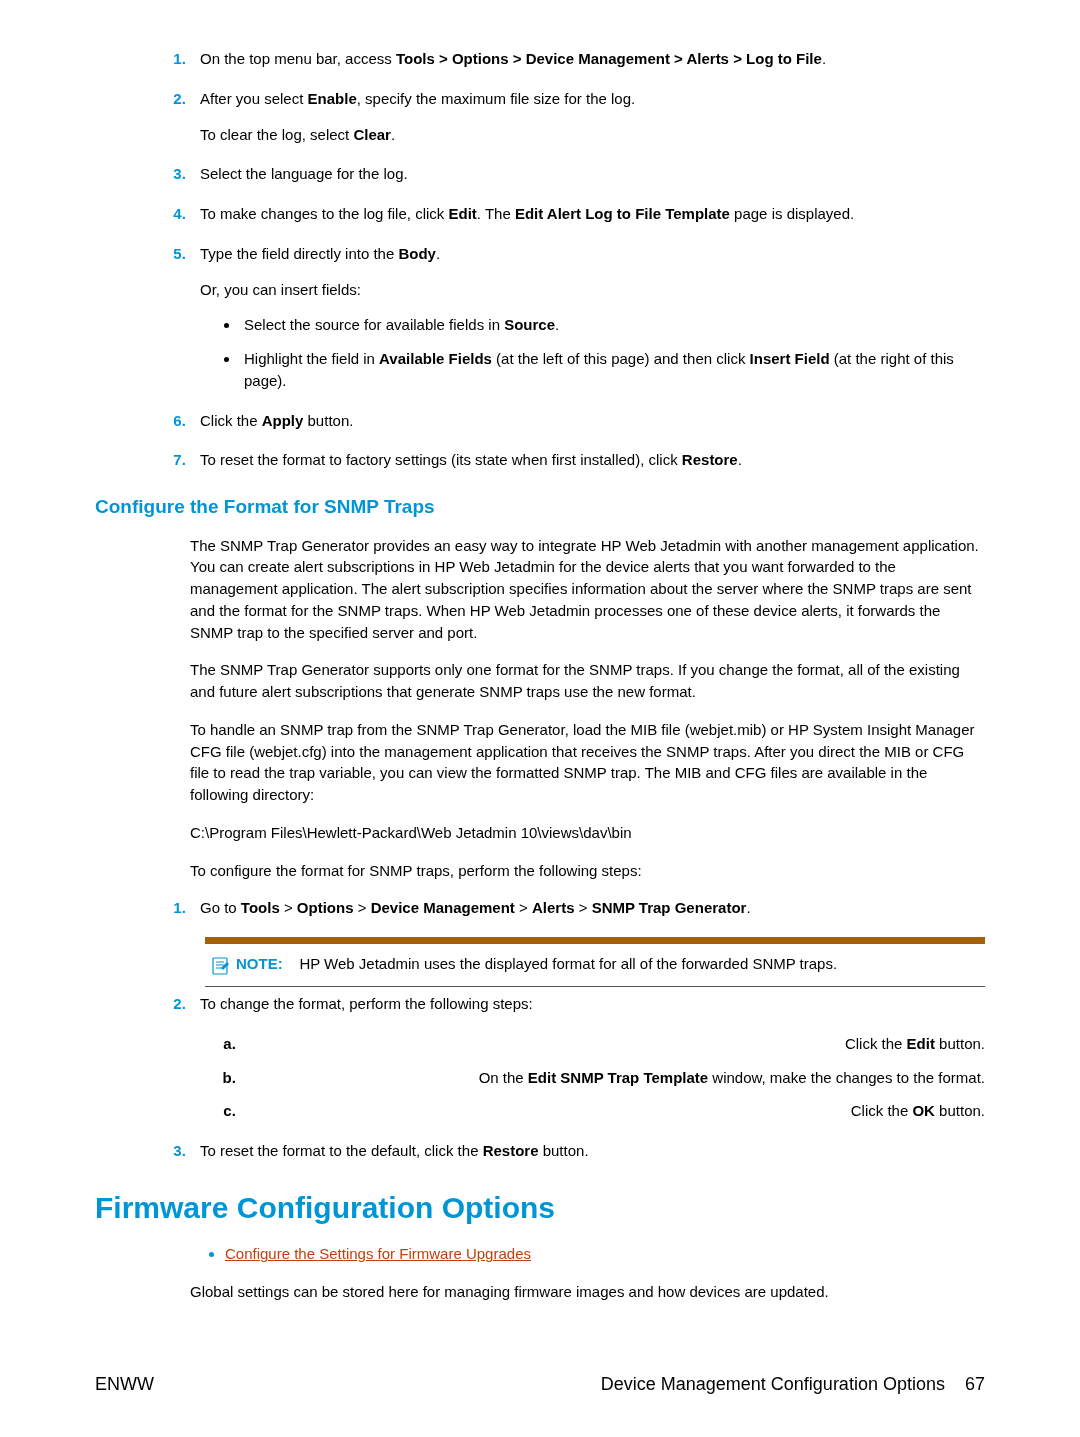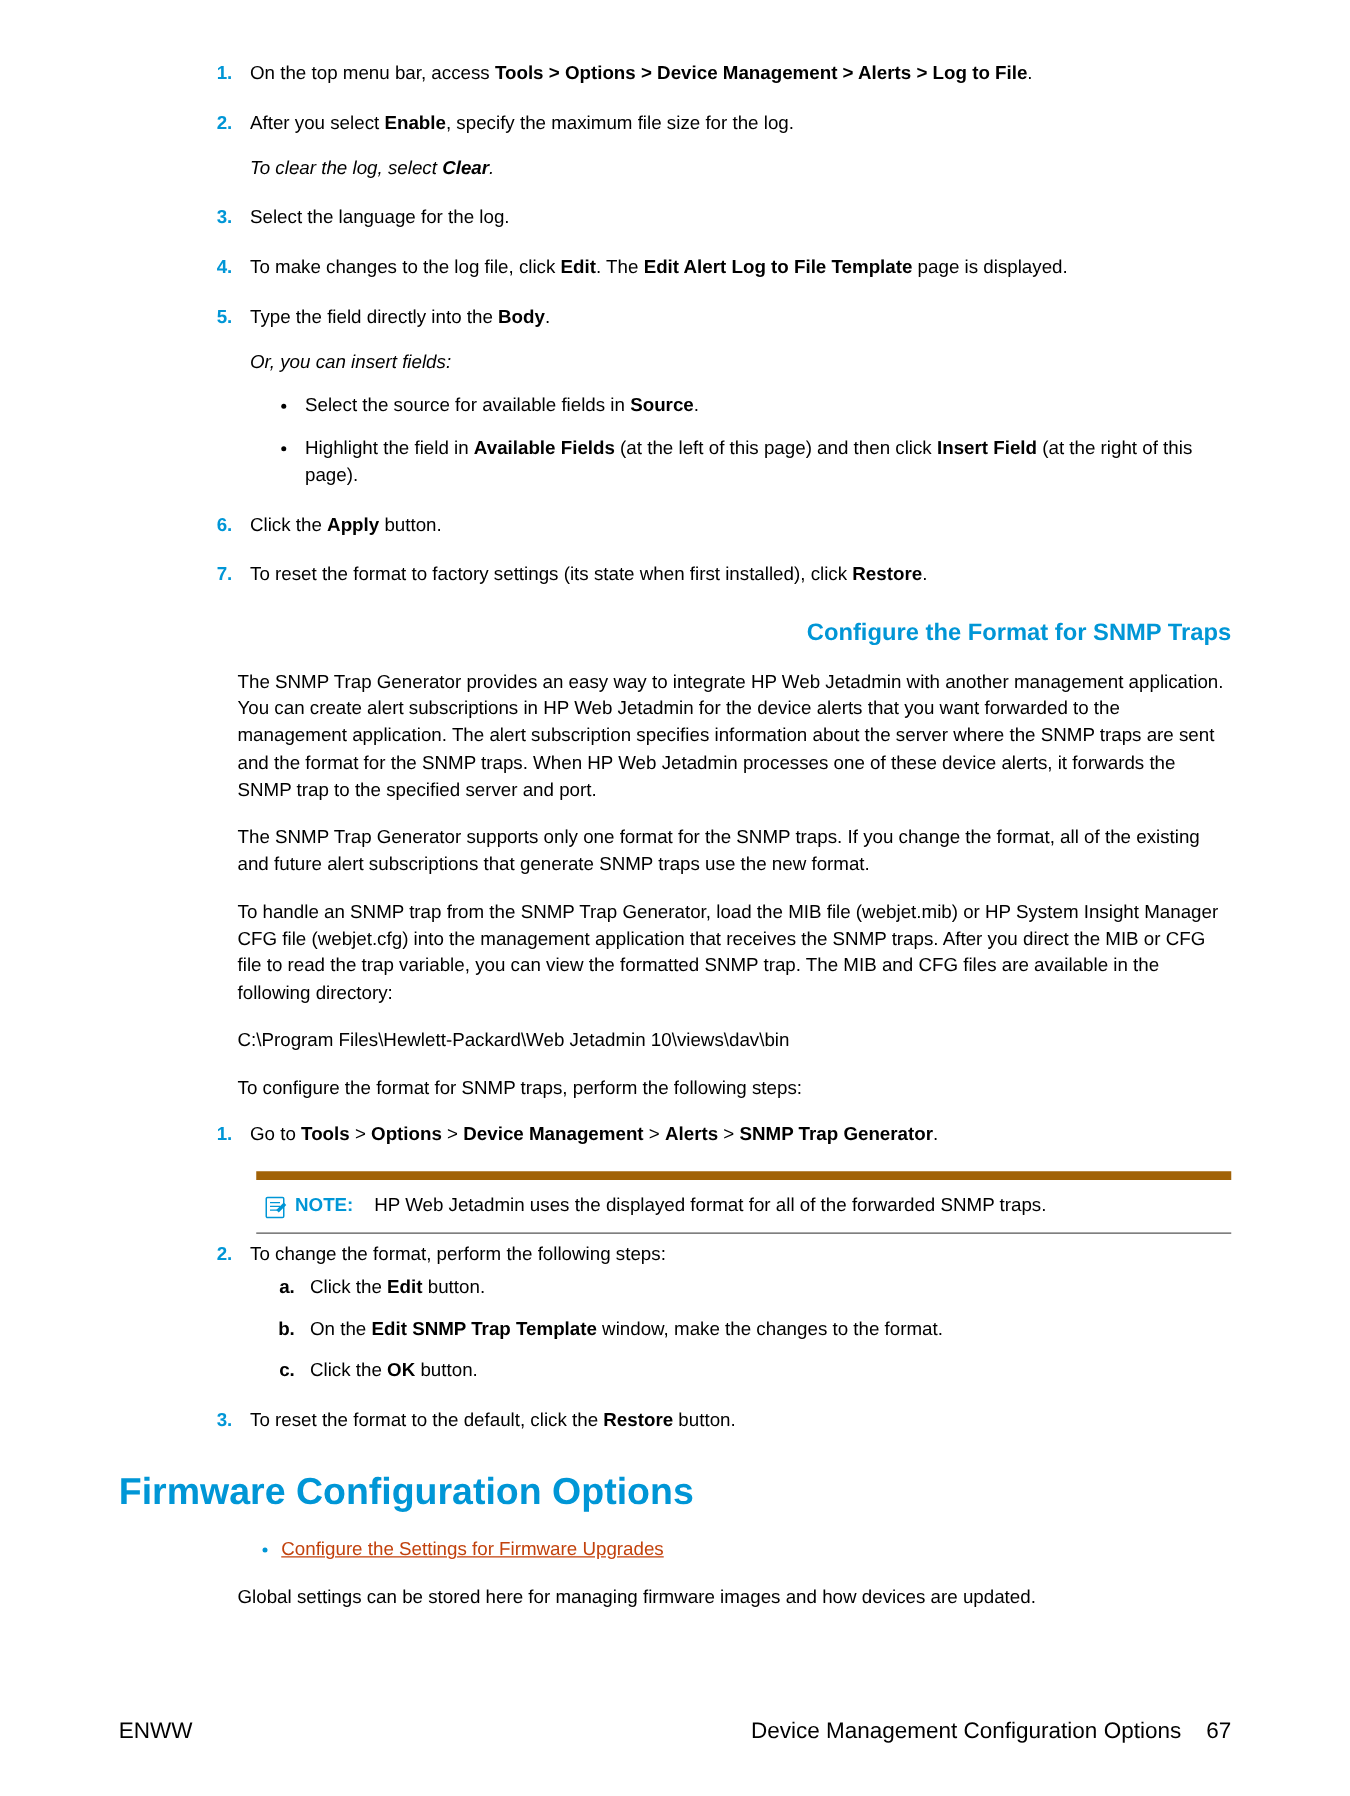--- a/index.html
+++ b/index.html
@@ -26,49 +26,48 @@
     margin-bottom: 18px;
     padding-left: 10px;
   }
   ol.main > li::marker {
     color: #0096d6;
     font-weight: bold;
   }
   ol.sub {
     list-style-type: lower-alpha;
     padding-left: 40px;
-    margin-top: 4px;
+    margin-top: 18px;
+    text-align: right;
   }
   ol.sub > li {
     margin-bottom: 12px;
     padding-left: 8px;
   }
   ol.sub > li::marker {
     color: #000;
     font-weight: bold;
   }
   ul.bullets {
     list-style-type: disc;
     padding-left: 40px;
     margin-top: 14px;
   }
   ul.bullets > li {
     margin-bottom: 12px;
     padding-left: 4px;
   }
   .sub-para {
     margin-top: 14px;
-    font-style: italic;
   }
   h2.section-blue {
     color: #0096d6;
     font-weight: bold;
     font-size: 19px;
     margin: 22px 0 14px 0;
-    text-align: right;
   }
   h2.section-blue.indent {
     margin-left: 0;
   }
   h1.section-main {
     color: #0096d6;
     font-weight: bold;
     font-size: 30px;
     margin: 24px 0 14px 0;
   }

